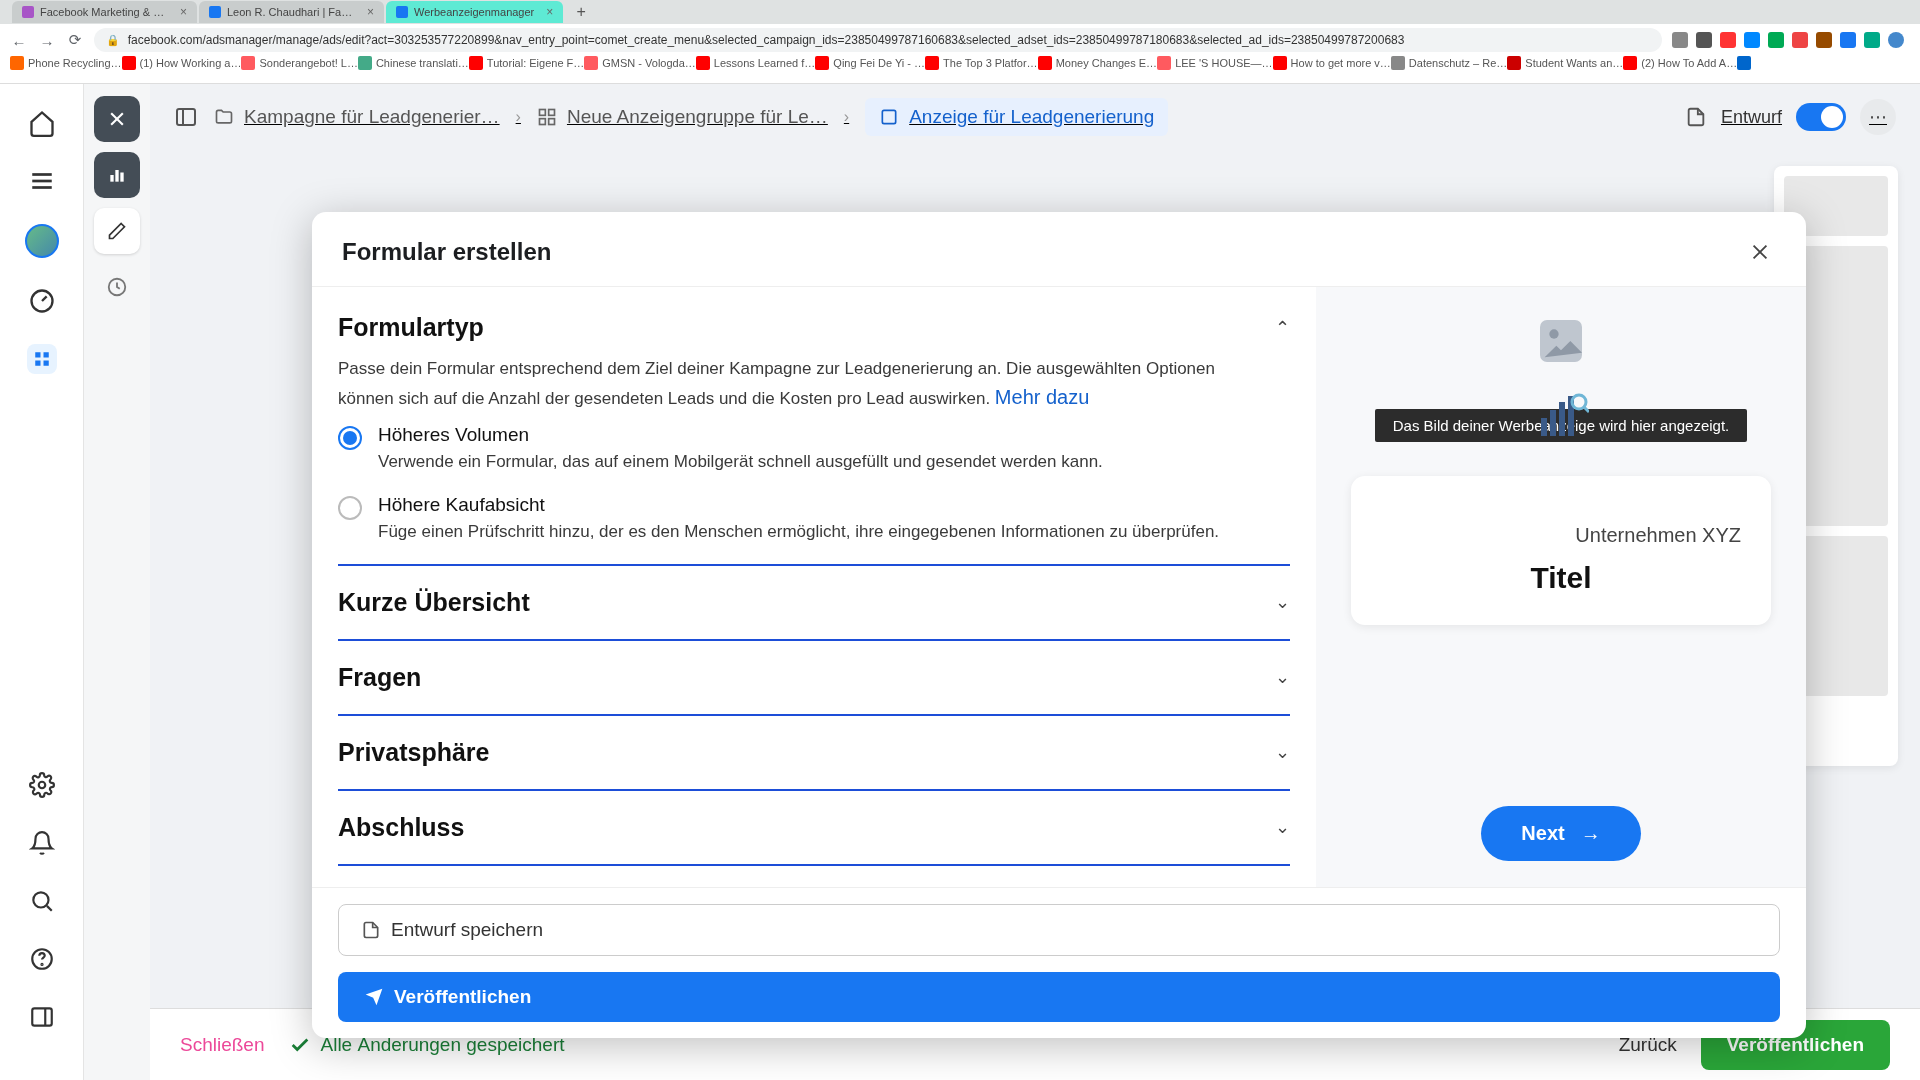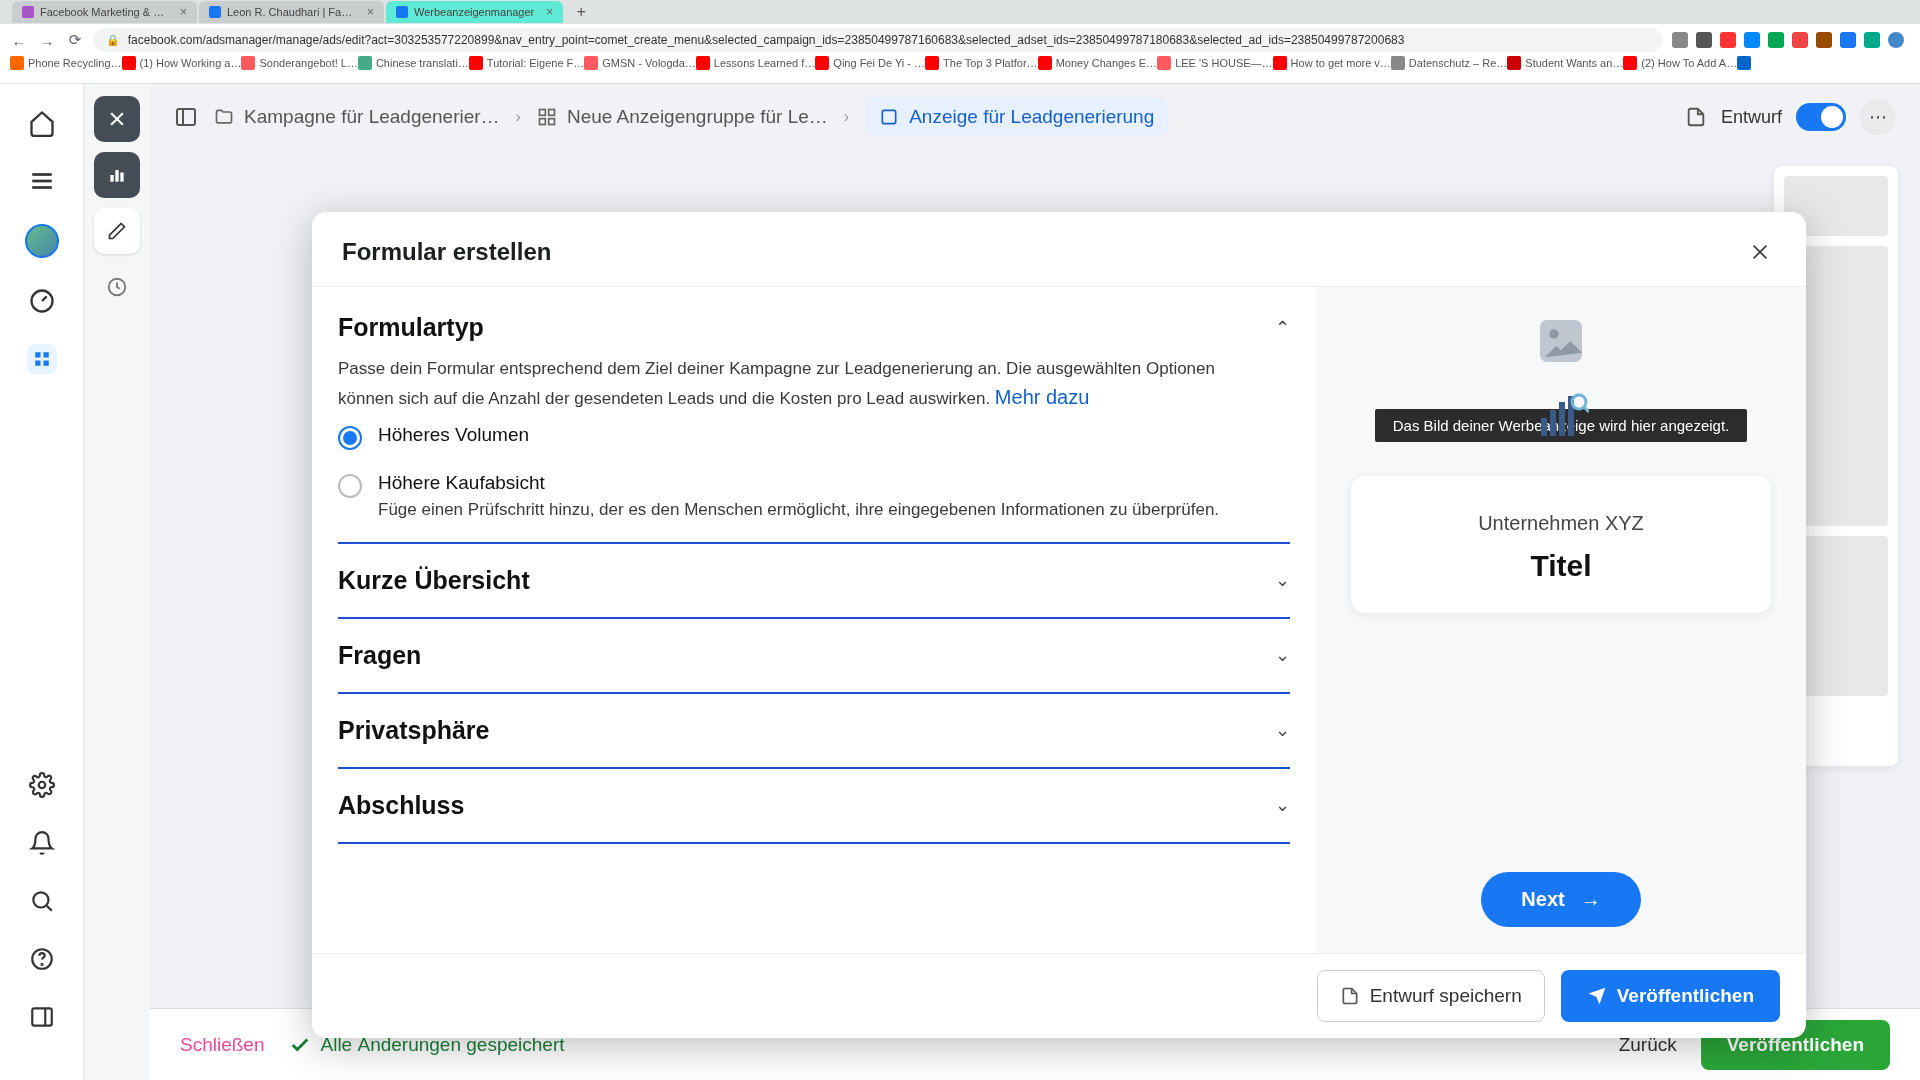--- a/index.html
+++ b/index.html
@@ -20,21 +20,21 @@
 .url-field { flex: 1; height: 24px; background: #f1f3f4; border-radius: 12px; padding: 0 12px; display: flex; align-items: center; font-size: 12px; color: #333; gap:8px;}
 .lock { font-size: 11px; color: #5f6368; }
 .ext-strip { display:flex; gap:8px; padding-right:6px;}
 .ext-strip .ei{width:16px;height:16px;border-radius:3px;}
 
 .bookmark-bar { height: 28px; display: flex; align-items: flex-start; padding: 0 10px; font-size: 11px; color: #555; overflow:hidden;}
 .bm { display: flex; align-items: center; gap: 4px; white-space: nowrap; }
 .bm .bi { width: 14px; height: 14px; border-radius: 2px; }
 
 
-.app { position: relative; height: calc(1080px - 84px); display: flex; }
+.app { position: relative; height: calc(1080px - 84px); display: flex; text-decoration: underline; }
 
 .side-rail { width: 84px; background: #fff; border-right: 1px solid #e4e4e4; display: flex; flex-direction: column; align-items: center; padding-top: 24px; gap: 28px; }
 .side-rail .icon { width: 30px; height: 30px; display: flex; align-items: center; justify-content: center; color: #1c1e21; }
 .side-rail .avatar { width: 34px; height: 34px; border-radius: 50%; background: linear-gradient(135deg,#6b8,#48a); border: 2px solid #1877f2; }
 .side-rail .piw { background: #e7f3ff; border-radius: 8px; padding:6px;}
 
 .tool-rail { width: 66px; background: #f5f6f7; display: flex; flex-direction: column; align-items: center; padding-top: 12px; gap: 10px; }
 .tool-rail .tb { width: 46px; height: 46px; border-radius: 10px; display: flex; align-items: center; justify-content: center; font-size: 20px; color: #555; }
 .tool-rail .tb.dark { background: #444d56; color: #fff; }
 .tool-rail .tb.white { background: #fff; box-shadow: 0 1px 3px rgba(0,0,0,0.15); }
@@ -82,26 +82,26 @@
 .radio { width: 24px; height: 24px; border-radius: 50%; border: 2px solid #bbb; flex-shrink: 0; margin-top: 2px; position: relative; }
 .radio.checked { border-color: #1877f2; }
 .radio.checked::after { content: ""; position: absolute; inset: 3px; background: #1877f2; border-radius: 50%; }
 .radio-opt .label { font-size: 19px; color: #111; }
 .radio-opt .sub { font-size: 17px; color: #3a3a3a; margin-top: 6px; }
 
 
 .img-tip { background: #2c2c2c; color: #fff; padding: 8px 18px; font-size: 15px; border-radius: 2px; margin-top: 40px; }
 .preview-card { margin-top: 20px; background: #fff; border-radius: 14px; padding: 26px 30px 30px; width: 420px; box-shadow: 0 2px 10px rgba(0,0,0,0.08); text-align: center; position: relative; }
 .preview-logo { width: 56px; height: 56px; margin: -54px auto 12px; }
-.preview-card .company { font-size: 20px; color: #444; margin-top:10px;}
+.preview-card .company { font-size: 20px; color: #444; margin-top:22px;text-align:right;}
 .preview-card .title { font-size: 30px; font-weight: 800; color: #111; margin-top: 14px; }
 .next-btn { margin-top: auto; background: #1877f2; color: #fff; font-size: 20px; font-weight: 600; padding: 16px 40px; border-radius: 30px; display: flex; align-items: center; gap: 16px; cursor: pointer; margin-bottom: 6px;}
 .next-btn .arr { font-size: 20px; }
 
-.modal-footer { border-top: 1px solid #eee; padding: 16px 26px; display: flex; justify-content: flex-end; gap: 16px; }
+.modal-footer { border-top: 1px solid #eee; padding: 16px 26px; display: flex; justify-content: flex-end; gap: 16px; flex-direction: column; }
 .btn-outline { border: 1px solid #ccc; background: #fff; padding: 14px 22px; border-radius: 8px; font-size: 19px; color: #333; display:flex;align-items:center;gap:10px;cursor:pointer;}
 .btn-primary { background: #1877f2; color: #fff; padding: 14px 26px; border-radius: 8px; font-size: 19px; font-weight: 600; display:flex;align-items:center;gap:10px;cursor:pointer;}
 
 svg { display: block; }
 </style>
 </head>
 <body>
 
 <div class="browser-chrome">
   <div class="tab-strip">
@@ -383,20 +383,21 @@
             </div>
             <p class="section-desc">
               <span>Passe dein Formular entsprechend dem Ziel deiner Kampagne zur Leadgenerierung an. Die ausgewählten Optionen können sich auf die Anzahl der gesendeten Leads und die Kosten pro Lead auswirken. </span>
               <a href="#">Mehr dazu</a>
             </p>
             <div class="radio-group">
               <div class="radio-opt">
                 <div class="radio checked"></div>
                 <div>
                   <div class="label">Höheres Volumen</div>
+                  <div class="sub">Verwende ein Formular, das auf einem Mobilgerät schnell ausgefüllt und gesendet werden kann.</div>
                 </div>
               </div>
               <div class="radio-opt">
                 <div class="radio"></div>
                 <div>
                   <div class="label">Höhere Kaufabsicht</div>
                   <div class="sub">Füge einen Prüfschritt hinzu, der es den Menschen ermöglicht, ihre eingegebenen Informationen zu überprüfen.</div>
                 </div>
               </div>
             </div>

